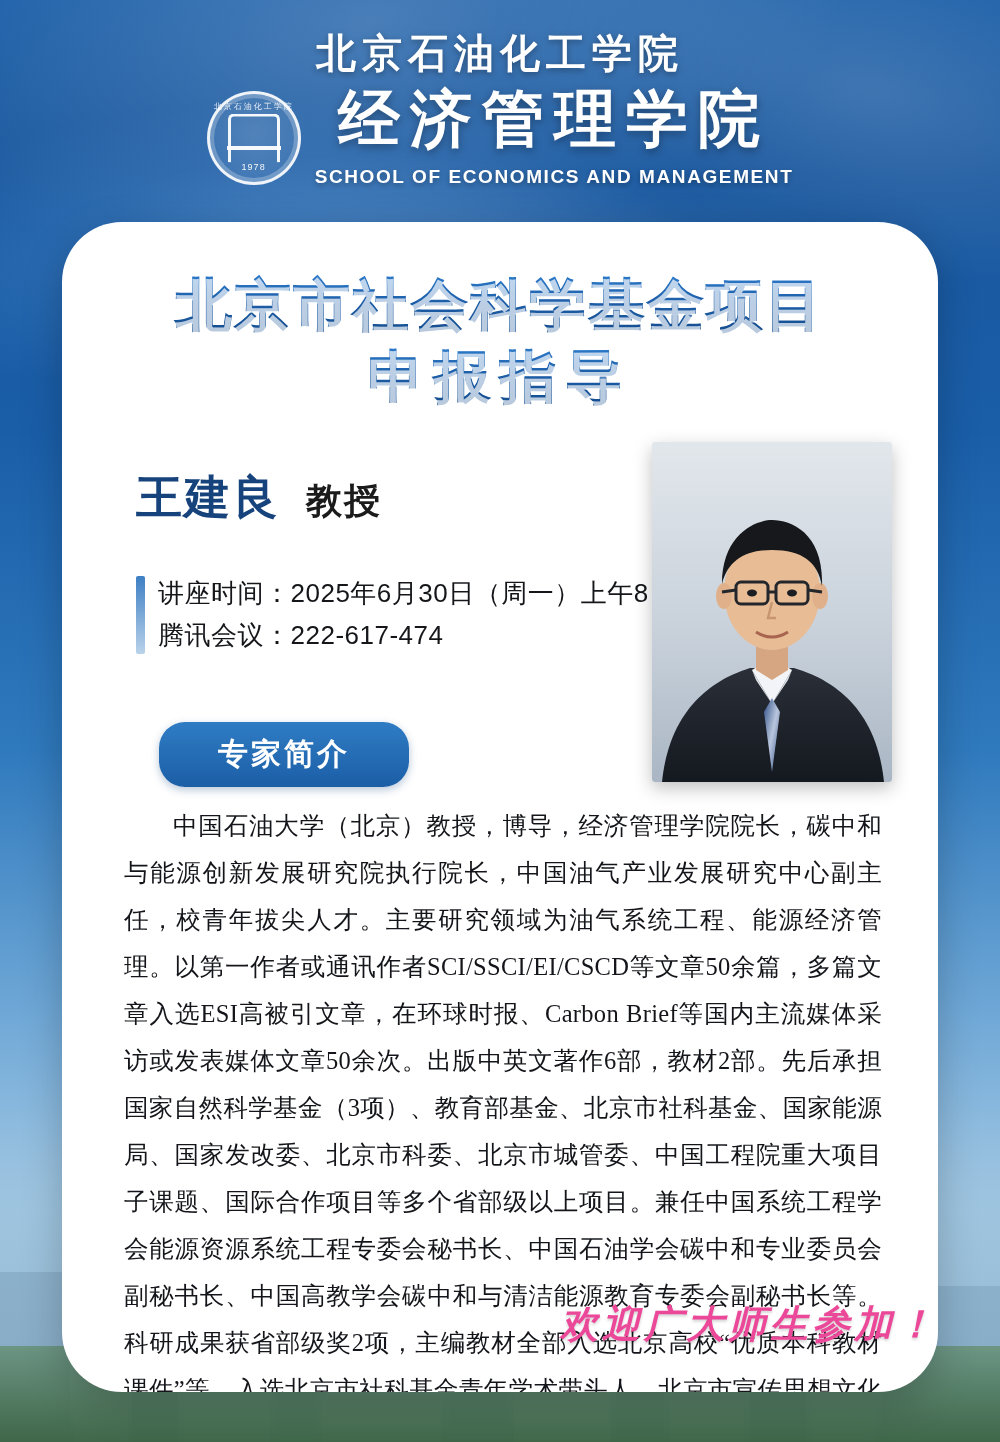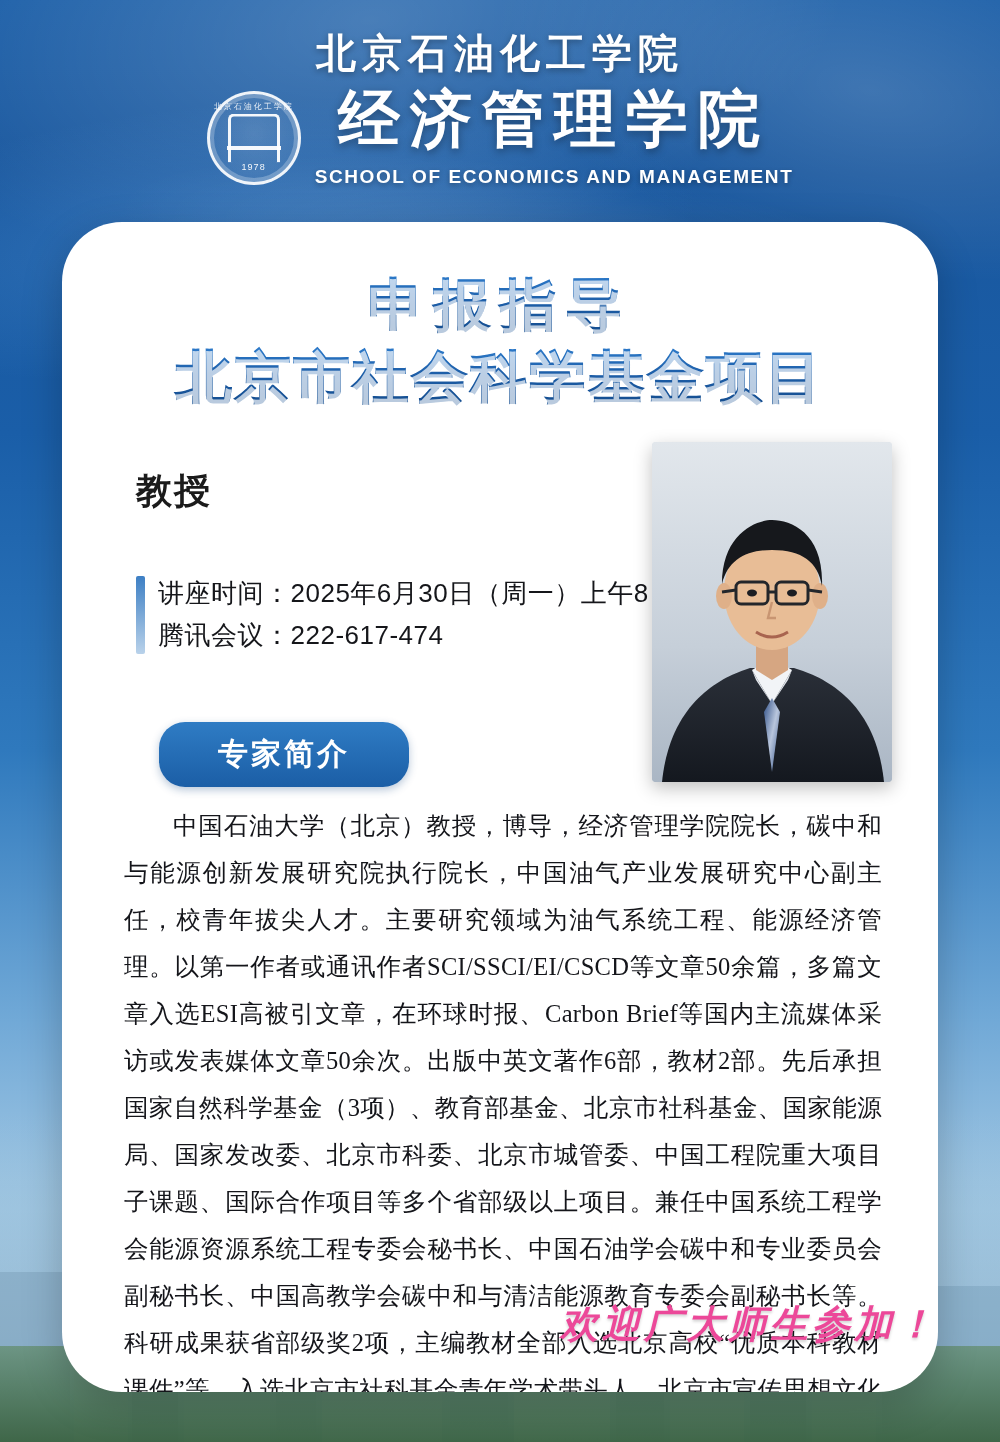--- a/index.html
+++ b/index.html
@@ -304,25 +304,26 @@
         <div class="dept-cn">经济管理学院</div>
         <div class="dept-en">SCHOOL OF ECONOMICS AND MANAGEMENT</div>
       </div>
     </div>
   </div>
 
   <div class="card">
     <div class="card-inner">
 
       <div class="title-block">
+        <div class="title-line">北京市社会科学基金项目</div>
         <div class="title-line second">申报指导</div>
-        <div class="title-line">北京市社会科学基金项目</div>
       </div>
 
       <div class="speaker-row">
+        <div class="speaker-name">王建良</div>
         <div class="speaker-title">教授</div>
       </div>
 
       <div class="meta-block">
         <div class="meta-bar"></div>
         <div class="meta-line">讲座时间：2025年6月30日（周一）上午8：30</div>
         <div class="meta-line">腾讯会议：222-617-474</div>
       </div>
 
       <div class="badge">专家简介</div>

